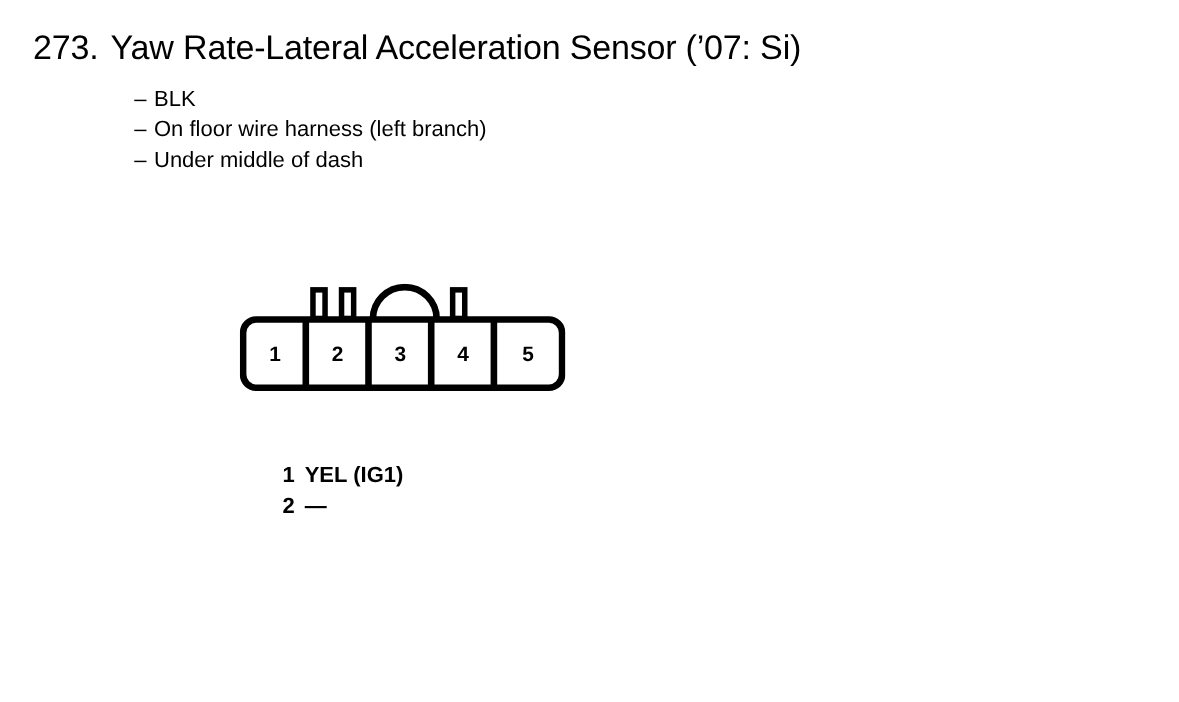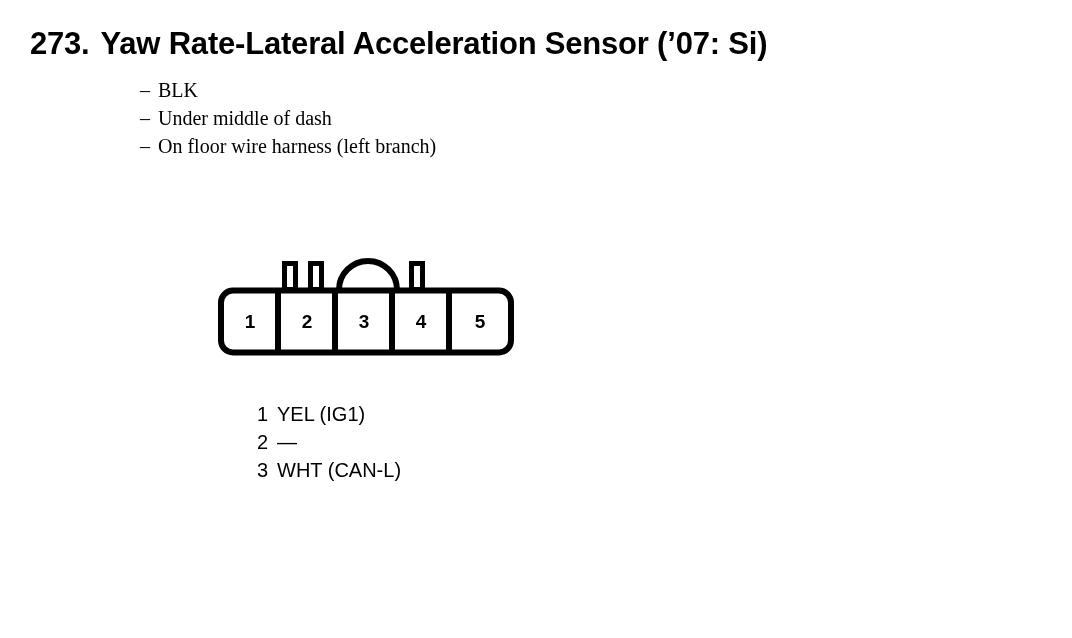--- a/index.html
+++ b/index.html
@@ -15,37 +15,36 @@
     color: #000000;
     overflow: hidden;
   }
 
   
   #heading {
     position: absolute;
     left: 30px;
     top: 26px;
     font-size: 31px;
-    font-weight: bold;
+    font-weight: normal;
     letter-spacing: -0.2px;
     white-space: nowrap;
   }
   #heading .num {
     display: inline-block;
     margin-right: 11px;
   }
 
   
   #notes {
     position: absolute;
-    left: 140px;
+    left: 122px;
     top: 76px;
     font-size: 20px;
     line-height: 28px;
-    font-family: Liberation Serif, serif;
   }
   .note-row {
     white-space: nowrap;
   }
   .note-dash {
     display: inline-block;
     width: 18px;
   }
 
   
@@ -64,23 +63,24 @@
     font-size: 19px;
     font-weight: bold;
     text-anchor: middle;
     fill: #000000;
   }
 
   
   #legend {
     position: absolute;
     left: 246px;
-    top: 400px;
+    top: 418px;
     font-size: 20px;
     line-height: 28px;
+    font-weight: bold;
   }
   .legend-row {
     white-space: nowrap;
   }
   .legend-pin {
     display: inline-block;
     width: 22px;
     text-align: right;
     margin-right: 9px;
   }
@@ -90,24 +90,24 @@
 
 <div id="heading">
   <span class="num">273.</span><span>Yaw Rate-Lateral Acceleration Sensor (’07: Si)</span>
 </div>
 
 <div id="notes">
   <div class="note-row">
     <span class="note-dash">–</span><span>BLK</span>
   </div>
   <div class="note-row">
-    <span class="note-dash">–</span><span>Under middle of dash</span>
+    <span class="note-dash">–</span><span>On floor wire harness (left branch)</span>
   </div>
   <div class="note-row">
-    <span class="note-dash">–</span><span>On floor wire harness (left branch)</span>
+    <span class="note-dash">–</span><span>Under middle of dash</span>
   </div>
 </div>
 
 <div id="connector">
   <svg width="296" height="100" viewBox="0 0 296 100" xmlns="http://www.w3.org/2000/svg">
 
     <rect x="66.5" y="5.5" width="11" height="26" fill="#ffffff" stroke="#000000" stroke-width="5"></rect>
     <rect x="92.5" y="5.5" width="11" height="26" fill="#ffffff" stroke="#000000" stroke-width="5"></rect>
 
     <path d="M 121 32 A 29 29 0 0 1 179 32" fill="#ffffff" stroke="#000000" stroke-width="6"></path>
@@ -129,16 +129,13 @@
   </svg>
 </div>
 
 <div id="legend">
   <div class="legend-row">
     <span class="legend-pin">1</span><span>YEL (IG1)</span>
   </div>
   <div class="legend-row">
     <span class="legend-pin">2</span><span>—</span>
   </div>
-  <div class="legend-row">
-    <span class="legend-pin">3</span><span>WHT (CAN-L)</span>
-  </div>
 </div>
 
 </body></html>

